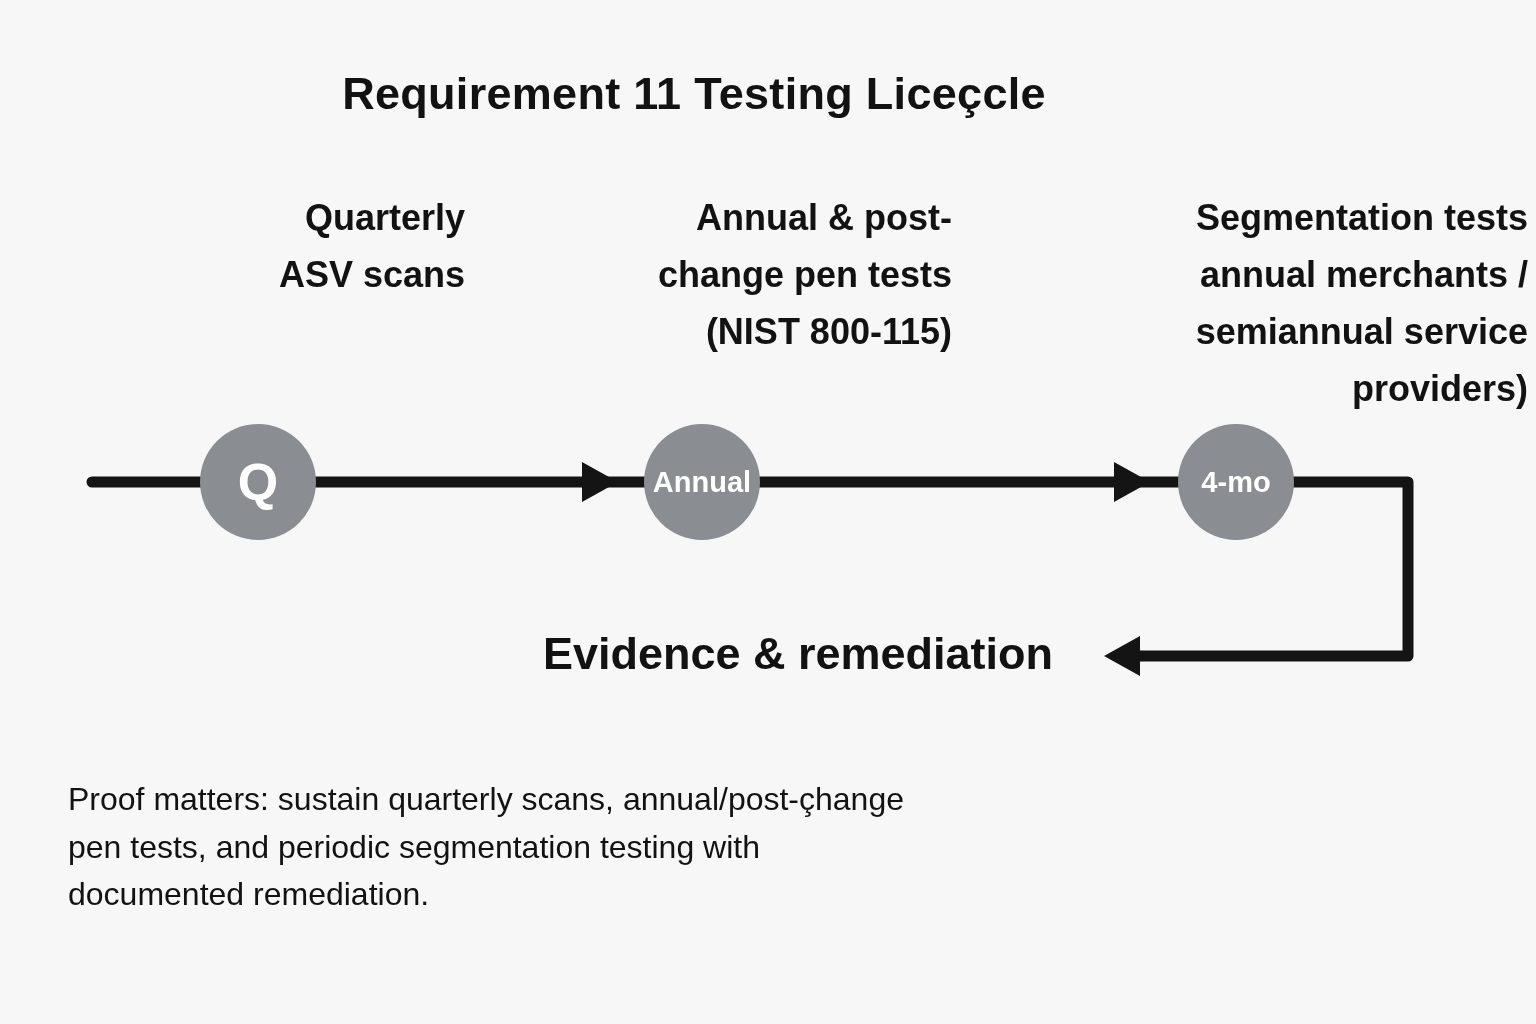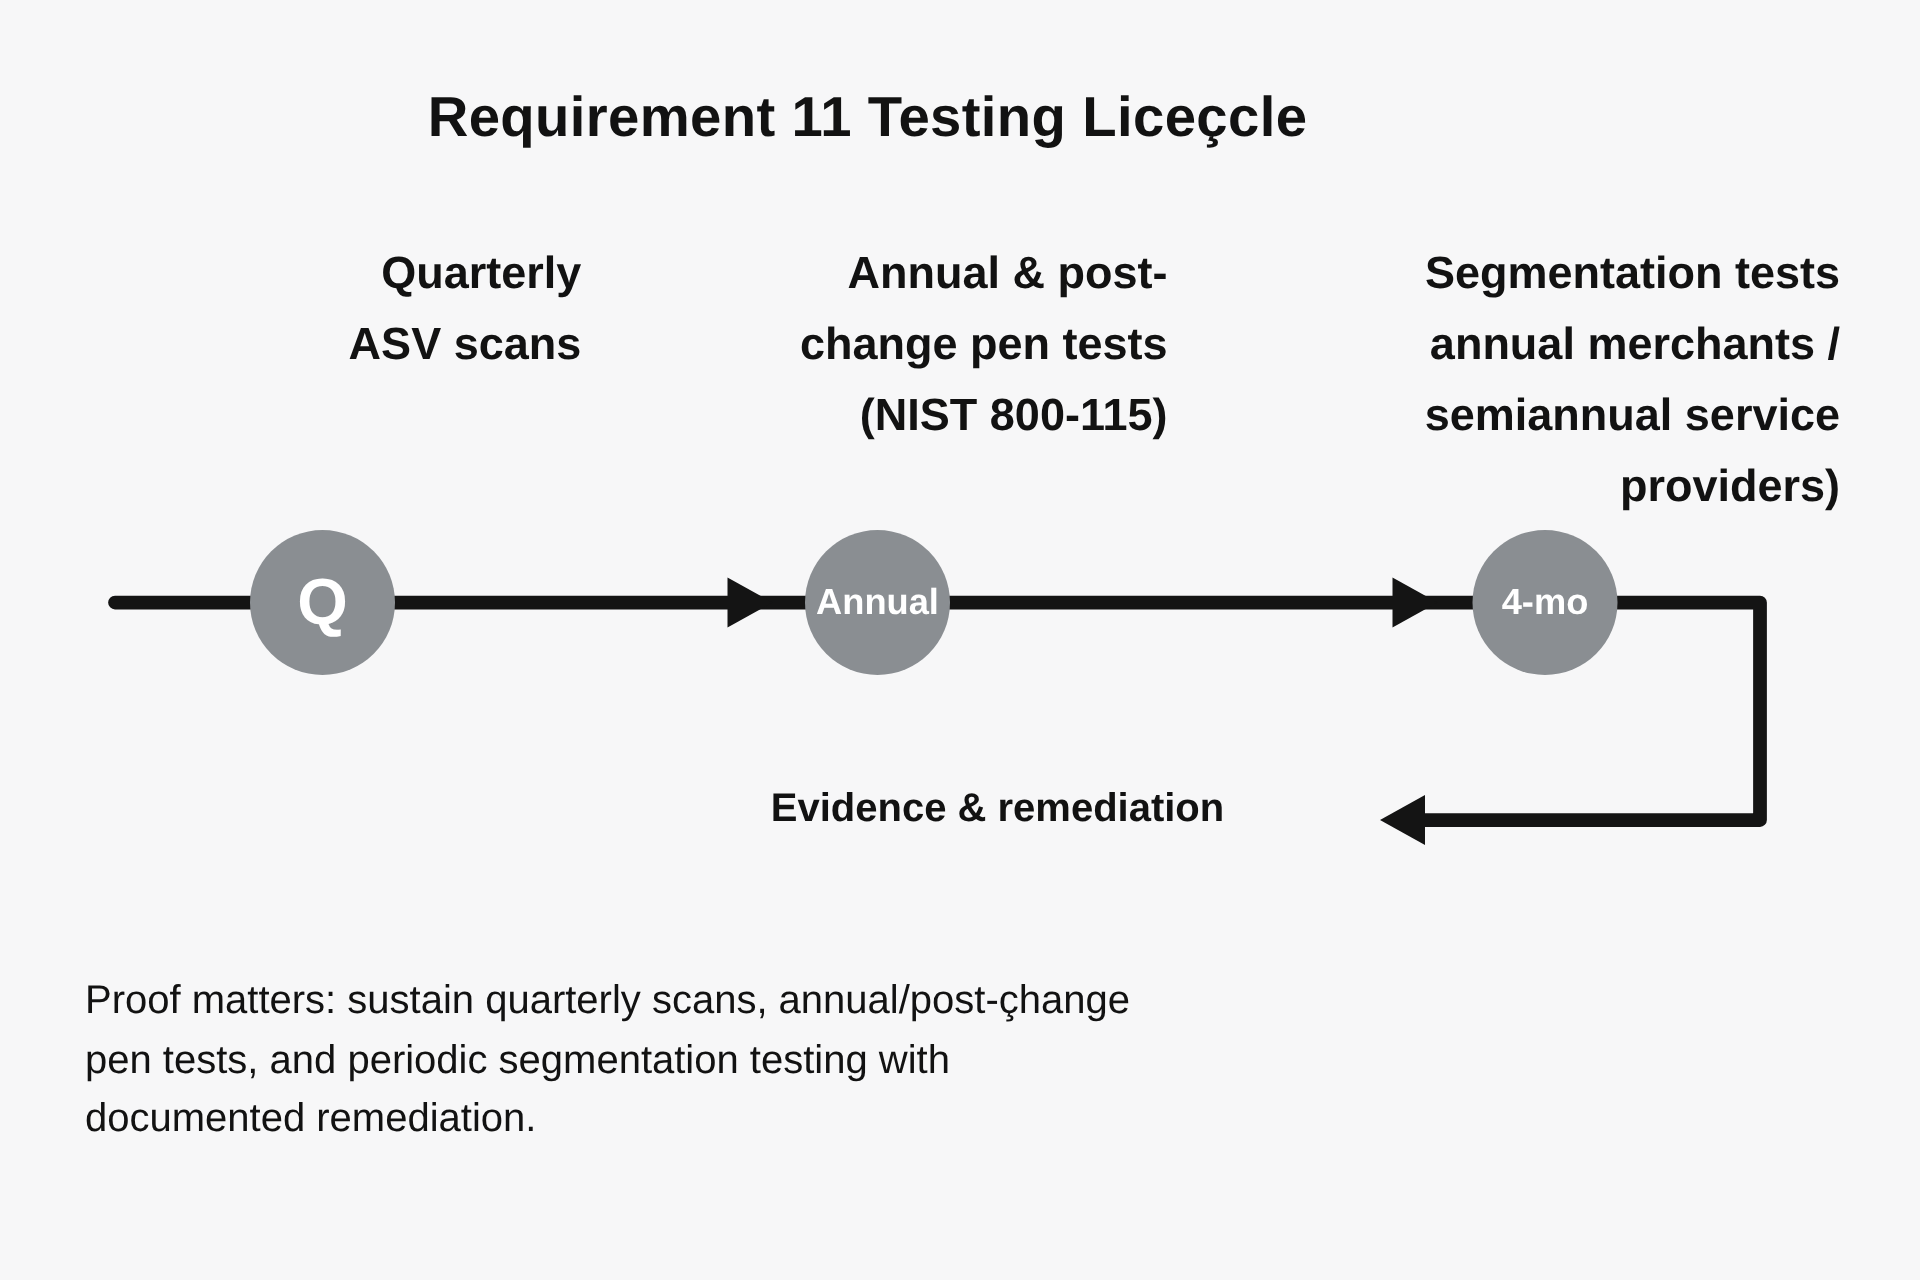--- a/index.html
+++ b/index.html
@@ -53,21 +53,21 @@
     font-weight: 700;
   }
   .badge-lg { font-size: 52px; }
   .badge-sm { font-size: 29px; letter-spacing: 0px; }
 
   .return-label {
     top: 628px;
     left: 398px;
     width: 800px;
     text-align: center;
-    font-size: 32px;
+    font-size: 45px;
     font-weight: 700;
   }
 
   .footer-text {
     top: 776px;
     left: 68px;
     width: 1400px;
     text-align: left;
     font-size: 32px;
     font-weight: 500;
@@ -76,25 +76,25 @@
   }
 </style>
 </head>
 <body>
 
 <div class="abs title">Requirement 11 Testing Liceçcle</div>
 
 <div class="abs step-label" style="left:55px; width:410px;">Quarterly
 ASV scans</div>
 
-<div class="abs step-label" style="left:474px; width:460px;">Annual &amp; post-
+<div class="abs step-label" style="left:492px; width:460px;">Annual &amp; post-
 change pen tests
 (NIST 800-115)</div>
 
-<div class="abs step-label" style="left:1000px; width:472px;">Segmentation tests
+<div class="abs step-label" style="left:1056px; width:472px;">Segmentation tests
 annual merchants /
 semiannual service
 providers)</div>
 
 <svg class="abs arrows-svg" width="1536" height="1024" viewBox="0 0 1536 1024">
   <path d="M 92 482 H 1408 V 656 H 1124" fill="none" stroke="#141414" stroke-width="11" stroke-linecap="round" stroke-linejoin="round"></path>
   <polygon points="618,482 582,462 582,502" fill="#141414"></polygon>
   <polygon points="1150,482 1114,462 1114,502" fill="#141414"></polygon>
   <polygon points="1104,656 1140,636 1140,676" fill="#141414"></polygon>
 </svg>

